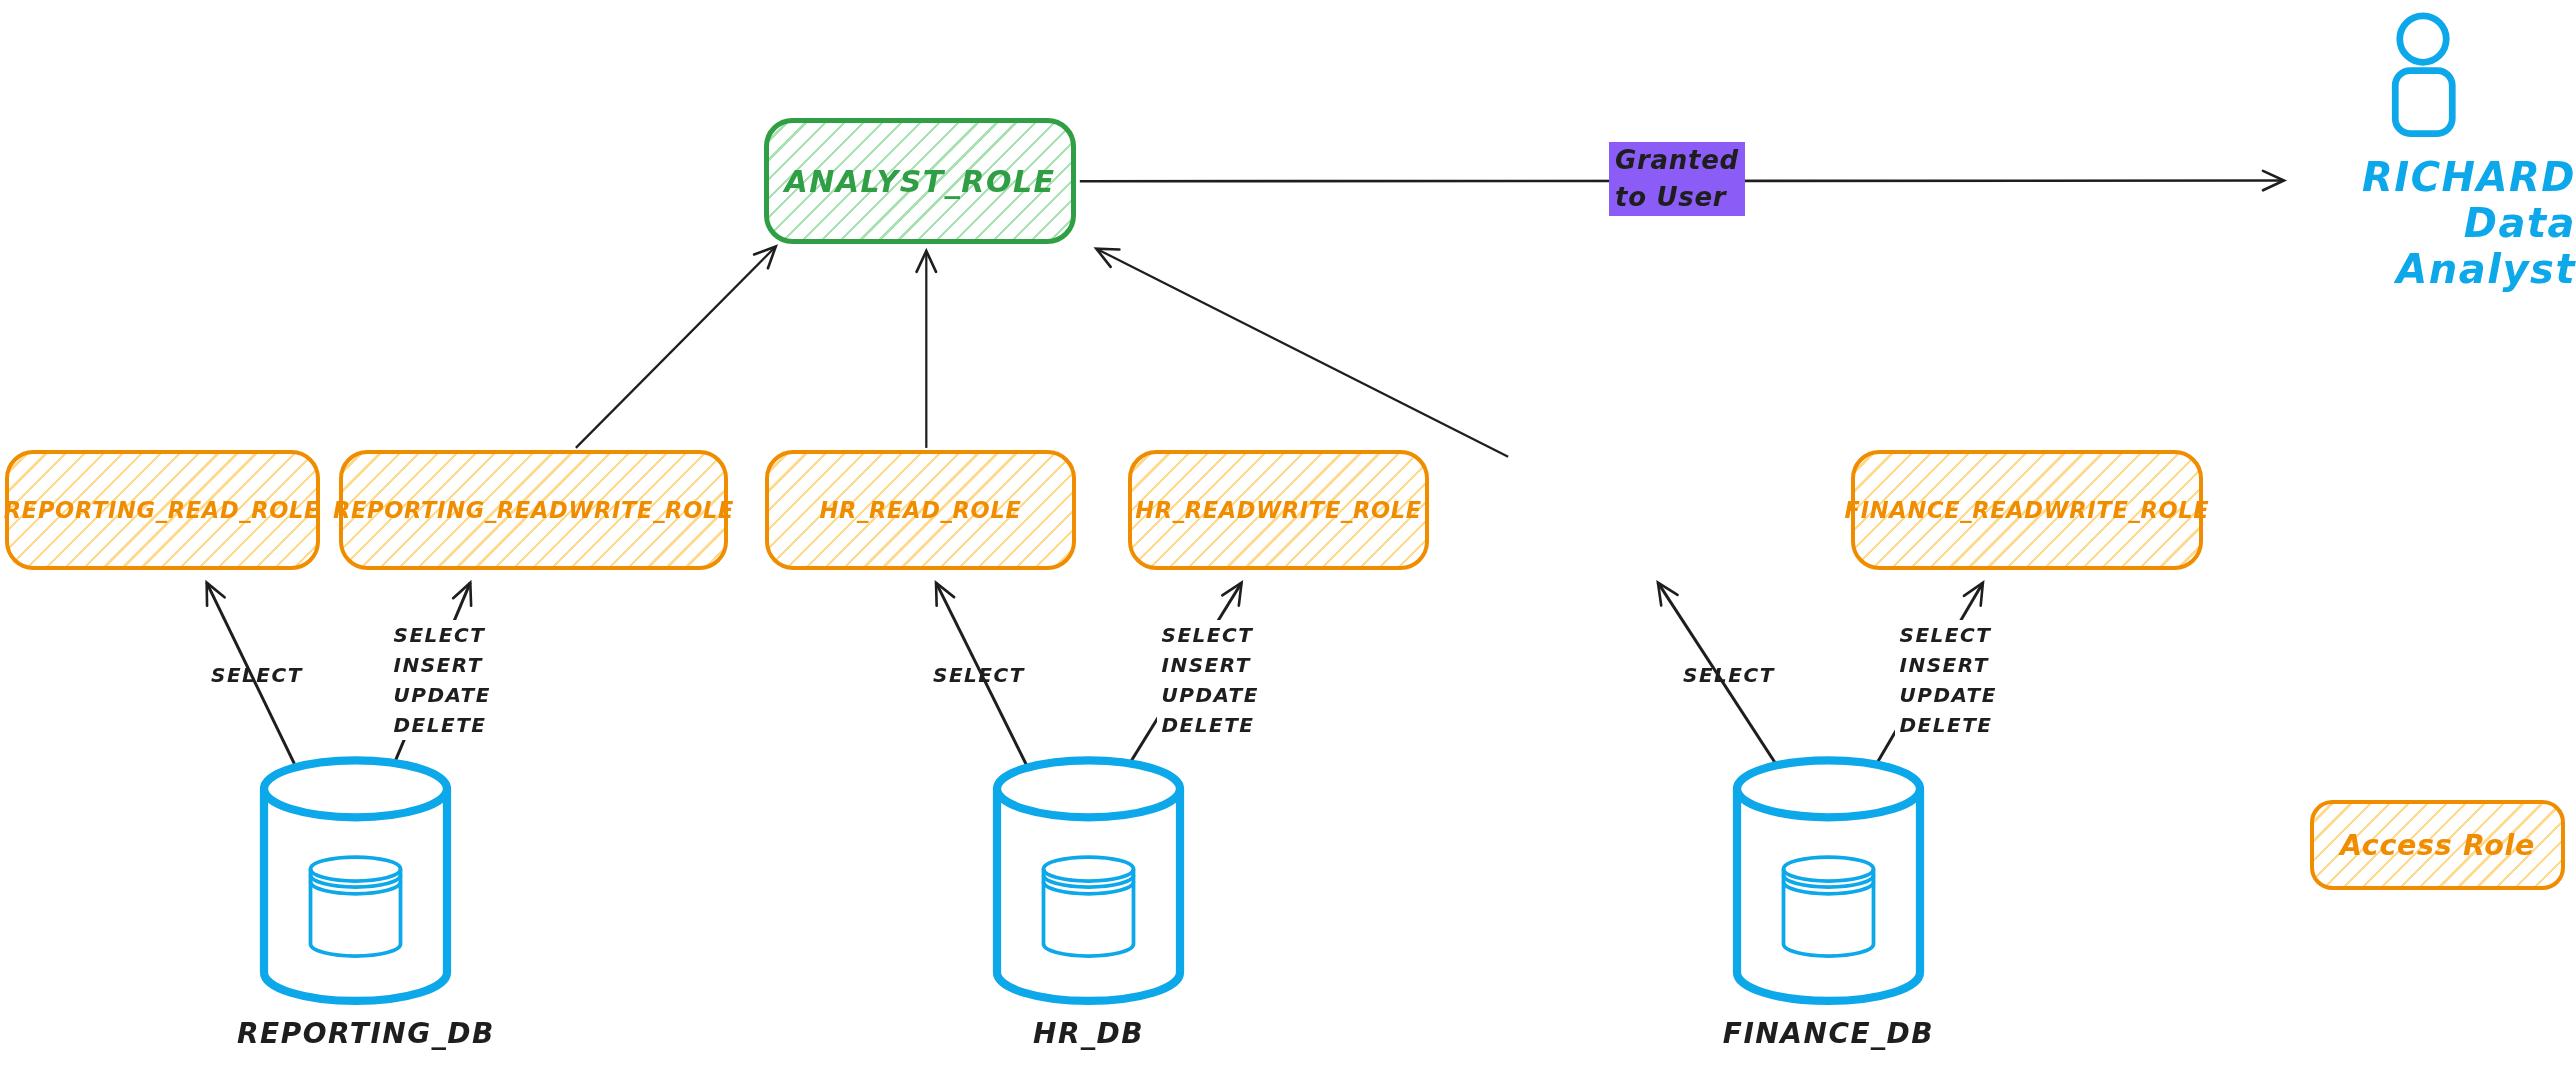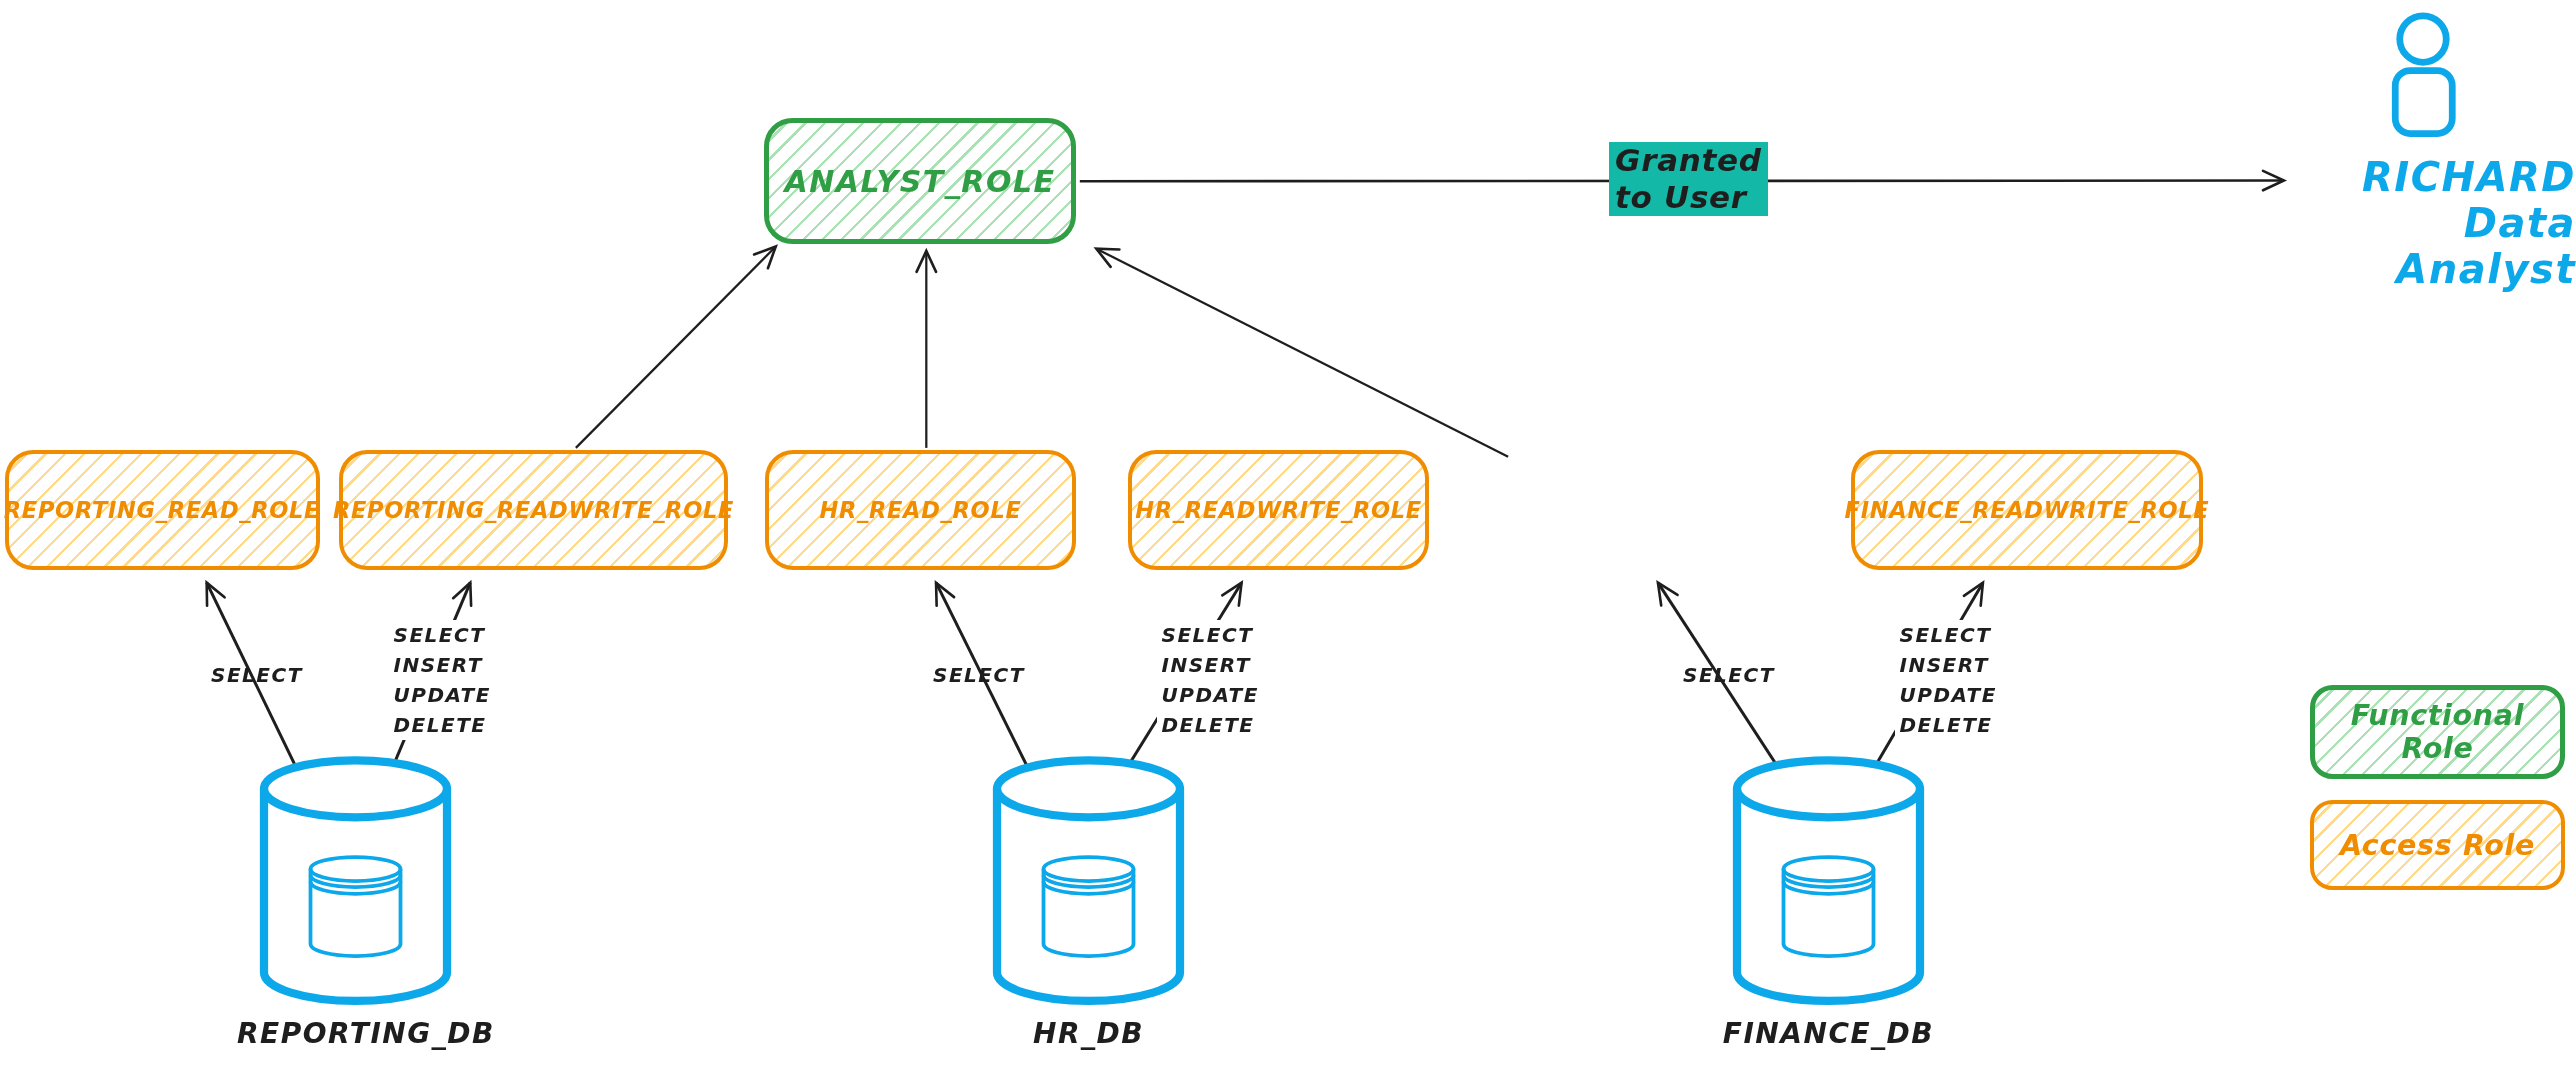--- a/index.html
+++ b/index.html
@@ -20,21 +20,21 @@
     border:4.5px solid #f08c00;
     background-image:repeating-linear-gradient(135deg, rgba(0,0,0,0) 0 11.2px, #ffd98c 11.2px 13.5px);
   }
   .lbl-green{color:#2f9e44;font-weight:bold;font-size:30px;letter-spacing:1.5px;}
   .lbl-orange{color:#f08c00;font-weight:bold;font-size:22.5px;letter-spacing:0.7px;}
   .legend-lbl{font-weight:bold;font-size:28.5px;letter-spacing:0.7px;}
   
   .edge-label{position:absolute;z-index:3;font-weight:bold;}
   .select-lbl{font-size:20px;letter-spacing:1.5px;}
   .priv-block{font-size:20px;line-height:30px;letter-spacing:1.5px;background:#ffffff;padding:0 4.5px;text-align:left;}
-  .granted-lbl{font-size:31px;line-height:37px;background:#14b8a6;padding:0 6px;letter-spacing:0.7px;}
+  .granted-lbl{font-size:26px;line-height:37px;background:#8b5cf6;padding:0 6px;letter-spacing:0.7px;}
   .db-lbl{position:absolute;z-index:3;font-weight:bold;font-size:28px;letter-spacing:1.5px;text-align:center;}
   .user-name{position:absolute;z-index:3;color:#0ca8ea;font-weight:bold;font-size:40px;letter-spacing:1.5px;text-align:right;line-height:46px;}
   
   #edges{position:absolute;left:0;top:0;z-index:1;}
   .icon-svg{position:absolute;z-index:2;}
 </style>
 </head>
 <body>
 
 <div id="canvas">
@@ -173,21 +173,18 @@
 
   <svg class="icon-svg" style="left:2375px;top:9px;" width="96" height="129" viewBox="0 0 128 172">
     <circle cx="64" cy="40" r="31" fill="#ffffff" stroke="#0ca8ea" stroke-width="9"></circle>
     <rect x="27" y="82" width="76" height="84" rx="20" fill="#ffffff" stroke="#0ca8ea" stroke-width="9"></rect>
   </svg>
   <div class="user-name" style="left:2291px;top:154px;width:285px;">
     <div>RICHARD</div>
     <div>Data Analyst</div>
   </div>
 
-  <div class="node hatch-green" style="left:2310px;top:685px;width:255px;height:94px;border-radius:22.5px;">
-    <span class="legend-lbl" style="color:#2f9e44;">Functional Role</span>
-  </div>
   <div class="node hatch-orange" style="left:2310px;top:800px;width:255px;height:90px;border-radius:22.5px;">
     <span class="legend-lbl" style="color:#f08c00;">Access Role</span>
   </div>
 
 </div>
 
 
 </body></html>

